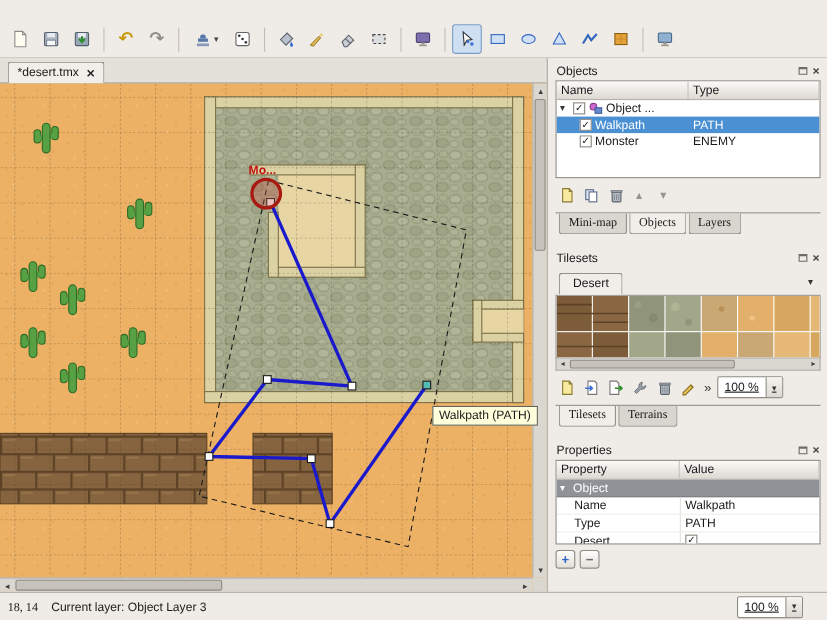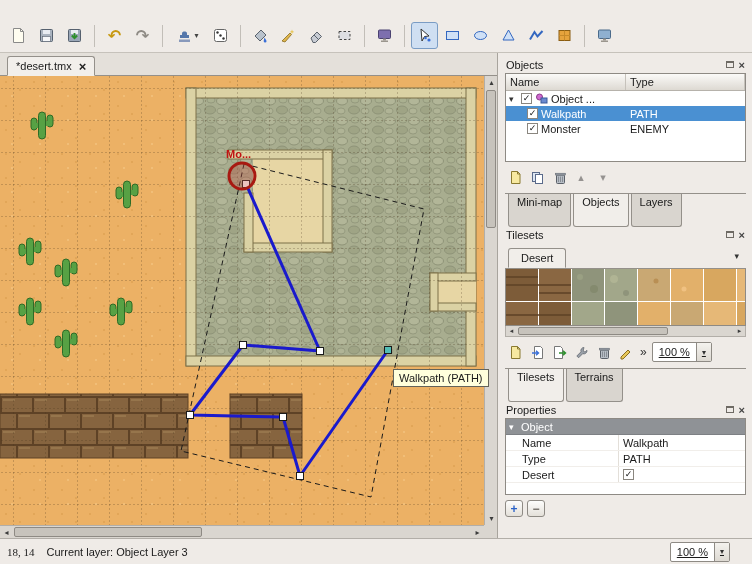--- a/index.html
+++ b/index.html
@@ -63,21 +63,21 @@
 .exp{font-size:9px;font-style:normal;color:#333;width:9px;}
 .cb{width:11px;height:11px;background:#fff;border:1px solid #8a867f;display:inline-flex;align-items:center;justify-content:center;flex:none;}
 .cb i{font-style:normal;font-size:9px;line-height:1;color:#111;margin-top:-1px;}
 
 .dock-toolbar{display:flex;align-items:center;gap:2px;margin:4px 0 0;height:22px;}
 .sbtn{width:20px;height:20px;border:1px solid transparent;border-radius:2px;display:flex;align-items:center;justify-content:center;}
 .sbtn.disabled{opacity:.42;}
 .chev{font-size:12px;color:#333;padding:0 3px;}
 
 .dock-tabs{display:flex;border-top:1px solid #94908a;margin-top:5px;padding:0 3px;height:21px;}
-.dtab{padding:2px 8px 1px;border:1px solid #94908a;border-top:none;background:#d9d5cf;border-radius:0 0 3px 3px;margin-right:2px;font-size:11px;height:33px;}
+.dtab{padding:2px 8px 1px;border:1px solid #94908a;border-top:none;background:#d9d5cf;border-radius:0 0 3px 3px;margin-right:2px;font-size:11px;height:19px;font-family:Liberation Serif, serif;}
 .dtab.active{background:#f1eeea;}
 
 
 .tilesets-dock{margin-top:12px;}
 .ttabrow{display:flex;align-items:center;border-bottom:1px solid #94908a;height:22px;padding:0 3px;margin-top:4px;}
 .ttab{padding:3px 12px;border:1px solid #94908a;border-bottom:1px solid #f1eeea;background:#f1eeea;border-radius:3px 3px 0 0;margin-bottom:-1px;font-size:11px;}
 .ttab-arrow{margin-left:auto;font-size:9px;color:#333;padding:0 4px 3px;}
 .tileset-viewbox{border:1px solid #8e8a84;border-top:none;background:#fff;height:57px;overflow:hidden;position:relative;}
 .mini-hscroll{height:11px;background:#dad6d0;border:1px solid #b2aea8;border-top:none;position:relative;}
 .mini-hscroll .sarrow{width:11px;height:10px;font-size:7px;}
@@ -531,20 +531,24 @@
 
       <div class="dock properties-dock">
         <div class="dock-title">
           <span>Properties</span>
           <span class="dock-btns">
             <span class="float-btn"></span>
             <span class="close-btn">×</span>
           </span>
         </div>
         <div class="ptable">
+          <div class="tree-header">
+            <div class="th c1" style="width:112px;">Property</div>
+            <div class="th c2">Value</div>
+          </div>
           <div class="prow group">
             <span class="pc1">
               <i class="exp">▾</i>
               <span>Object</span>
             </span>
           </div>
           <div class="prow">
             <span class="pc1">Name</span>
             <span class="pc2">Walkpath</span>
           </div>

